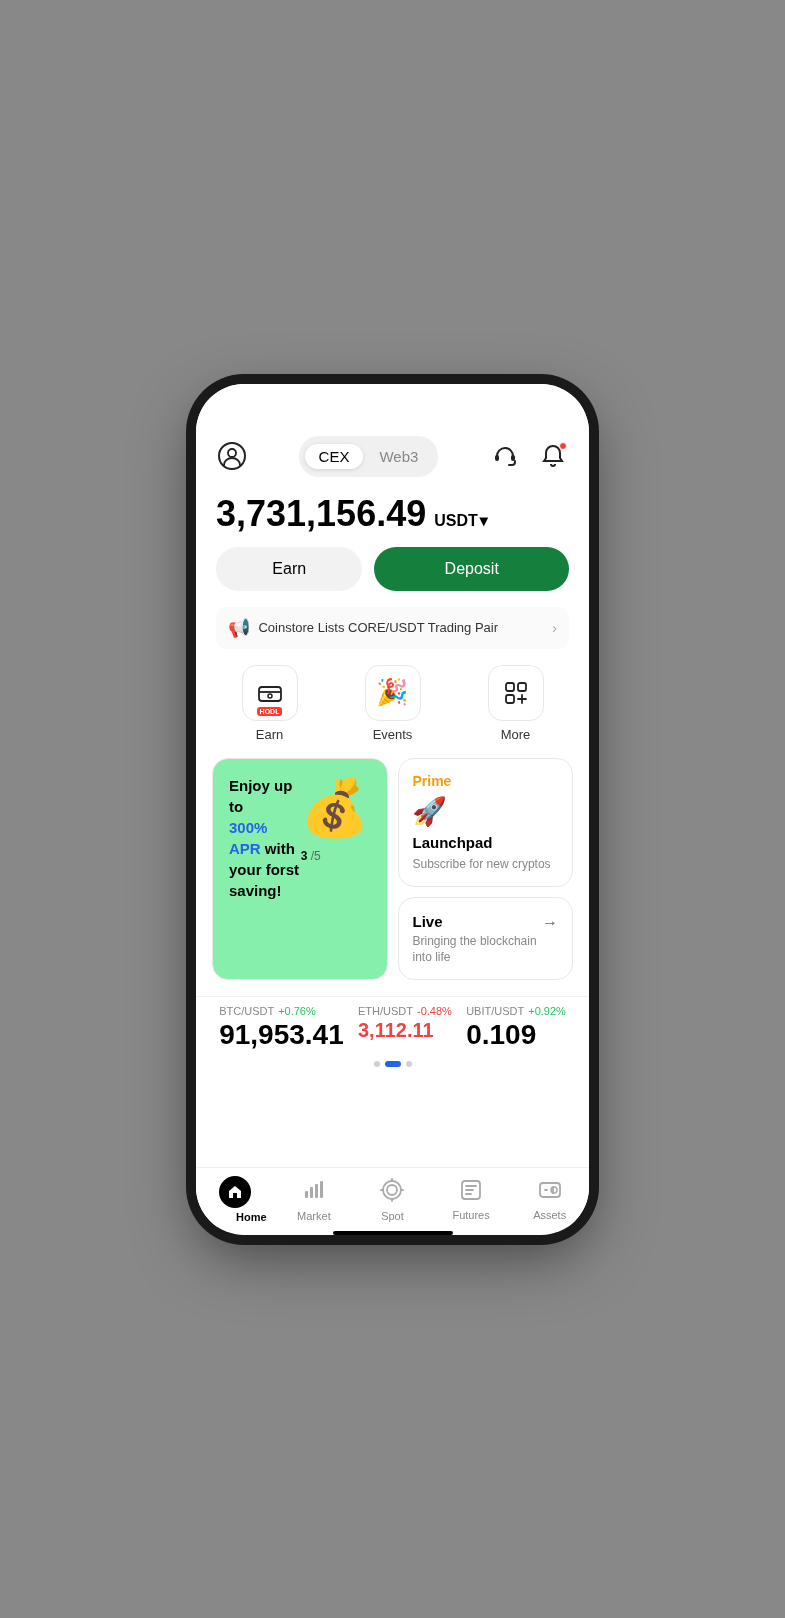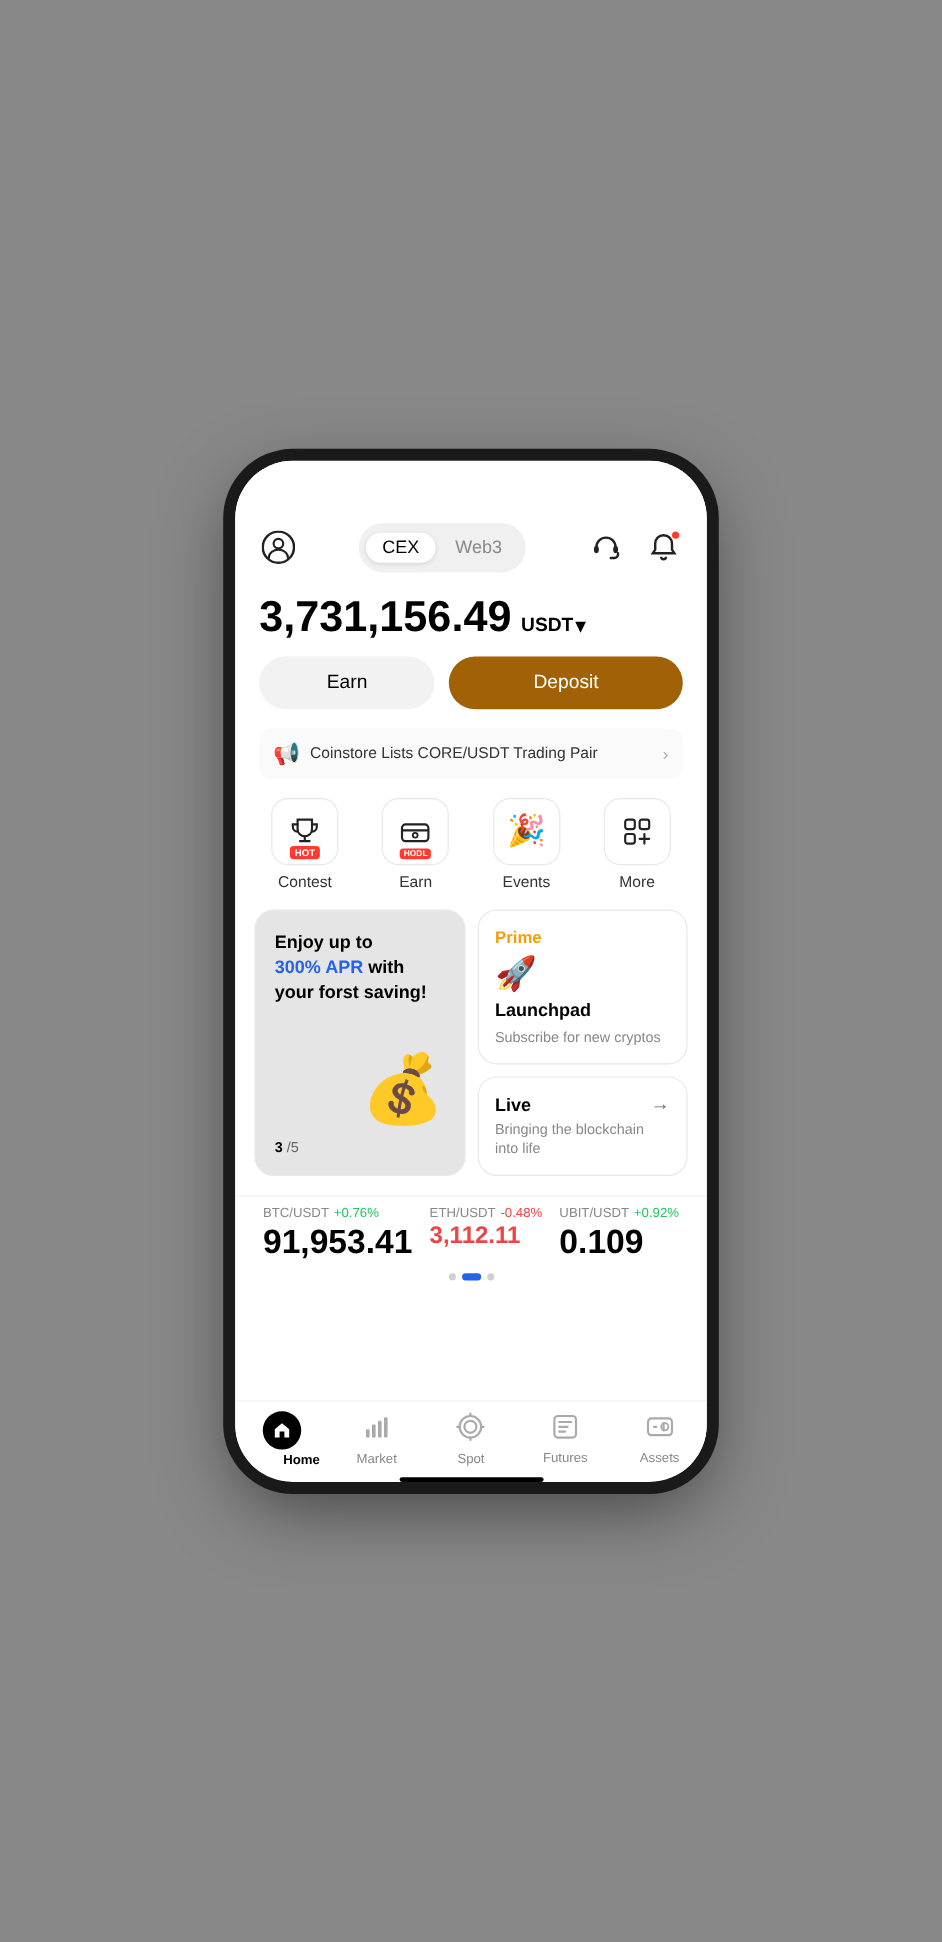--- a/index.html
+++ b/index.html
@@ -103,21 +103,21 @@
       display: flex; gap: 12px; padding: 0 20px 16px;
     }
     .btn-earn {
       flex: 1; padding: 13px;
       background: #f2f2f2; border: none;
       border-radius: 24px; font-size: 16px;
       font-weight: 500; color: #000; cursor: pointer;
     }
     .btn-deposit {
       flex: 1.4; padding: 13px;
-      background: #a16207; border: none;
+      background: #15803d; border: none;
       border-radius: 24px; font-size: 16px;
       font-weight: 500; color: #fff; cursor: pointer;
     }
 
     
     .announcement {
       margin: 0 20px 16px;
       display: flex; align-items: center;
       background: #fafafa; border-radius: 10px;
       padding: 10px 12px; gap: 8px; cursor: pointer;
@@ -163,25 +163,25 @@
     
     .cards-grid {
       display: grid;
       grid-template-columns: 1fr 1fr;
       grid-template-rows: auto auto;
       gap: 10px;
       padding: 0 16px 16px;
     }
     .card-tall {
       grid-row: 1 / 3;
-      background: #e5e5e5;
+      background: #86efac;
       border: 1.5px solid #e8e8e8;
       border-radius: 16px;
       padding: 16px;
-      display: flex; flex-direction: column;
+      display: flex; flex-direction: row;
       justify-content: space-between;
       min-height: 220px;
       cursor: pointer;
     }
     .card-tall .card-title {
       font-size: 15px; font-weight: 700; color: #000;
       line-height: 1.4;
     }
     .card-tall .apr-text { color: #2563eb; font-weight: 700; }
     .card-pagination { font-size: 12px; color: #666; margin-top: 8px; }
@@ -316,31 +316,20 @@
       <button class="btn-deposit">Deposit</button>
     </div>
 
     <div class="announcement">
       <span style="font-size:18px;">📢</span>
       <span class="announcement-text">Coinstore Lists CORE/USDT Trading Pair</span>
       <span class="announcement-chevron">›</span>
     </div>
 
     <div class="quick-actions">
-      <div class="quick-item">
-        <div class="quick-icon">
-          <svg width="28" height="28" viewBox="0 0 28 28" fill="none">
-            <path d="M8 4h12v8a6 6 0 0 1-12 0V4z" stroke="#222" stroke-width="1.8"></path>
-            <path d="M8 8H4v2a4 4 0 0 0 4 4M20 8h4v2a4 4 0 0 1-4 4" stroke="#222" stroke-width="1.8" stroke-linecap="round"></path>
-            <path d="M14 18v4M10 22h8" stroke="#222" stroke-width="1.8" stroke-linecap="round"></path>
-          </svg>
-          <span class="badge-hot">HOT</span>
-        </div>
-        <span class="quick-label">Contest</span>
-      </div>
       <div class="quick-item">
         <div class="quick-icon">
           <svg width="28" height="28" viewBox="0 0 28 28" fill="none">
             <rect x="3" y="8" width="22" height="14" rx="3" stroke="#222" stroke-width="1.8"></rect>
             <path d="M3 13h22" stroke="#222" stroke-width="1.8"></path>
             <circle cx="14" cy="17" r="2" stroke="#222" stroke-width="1.5"></circle>
           </svg>
           <span class="badge-hodl">HODL</span>
         </div>
         <span class="quick-label">Earn</span>

